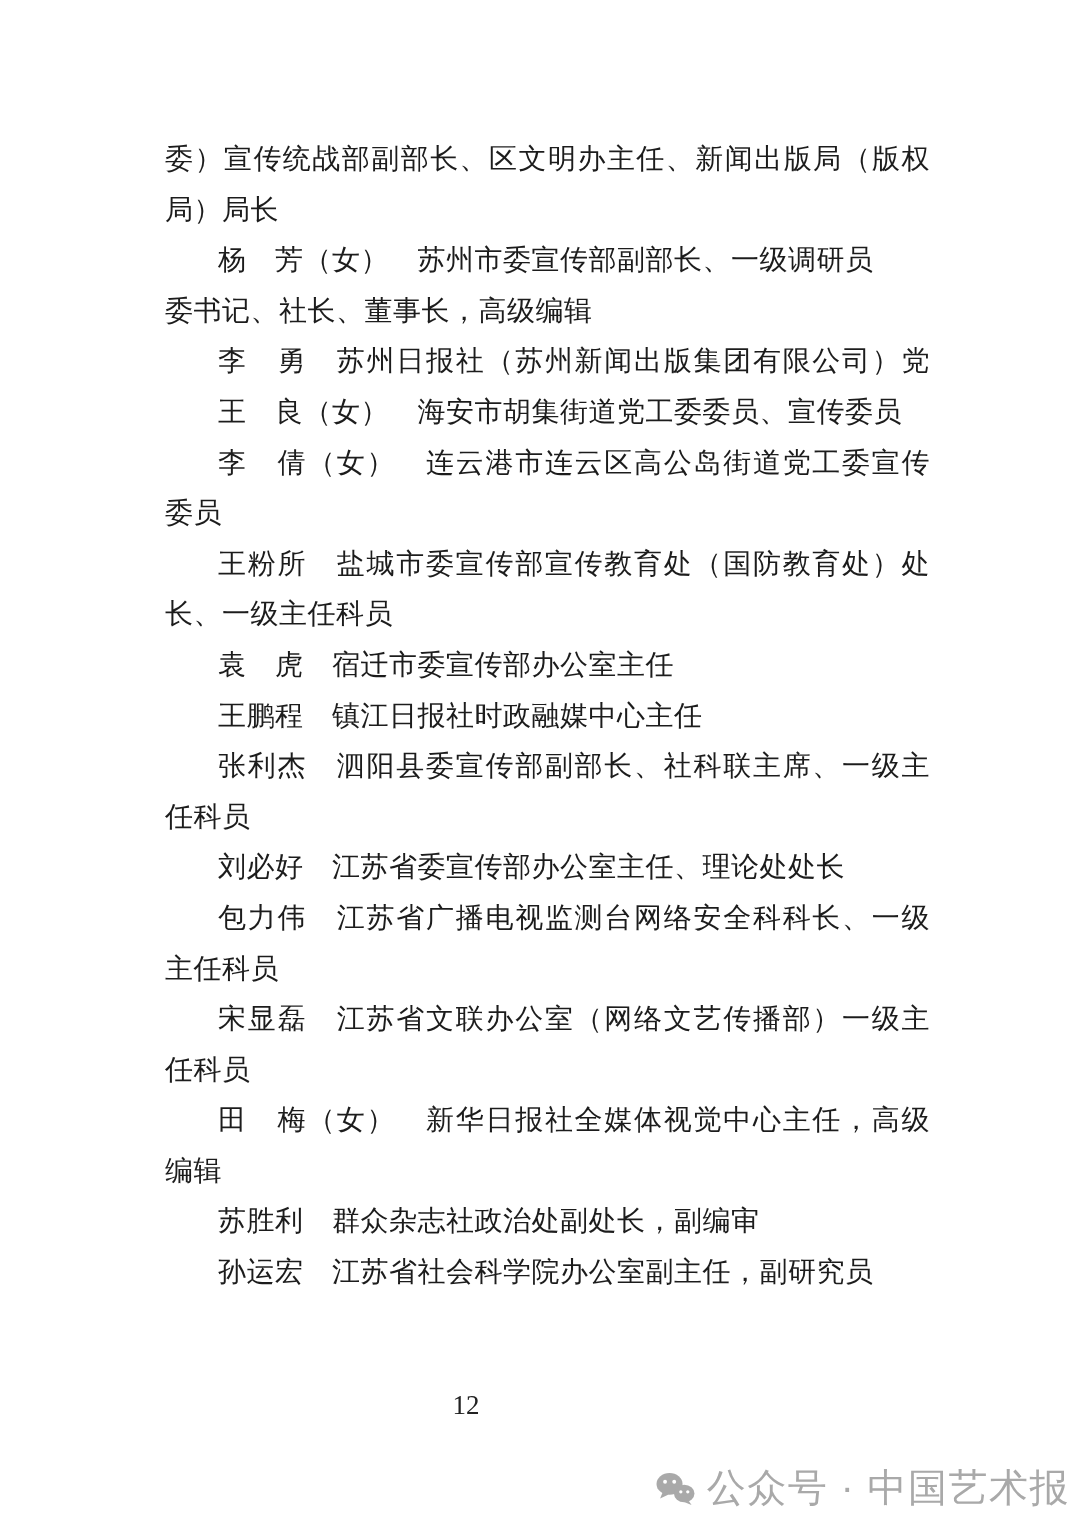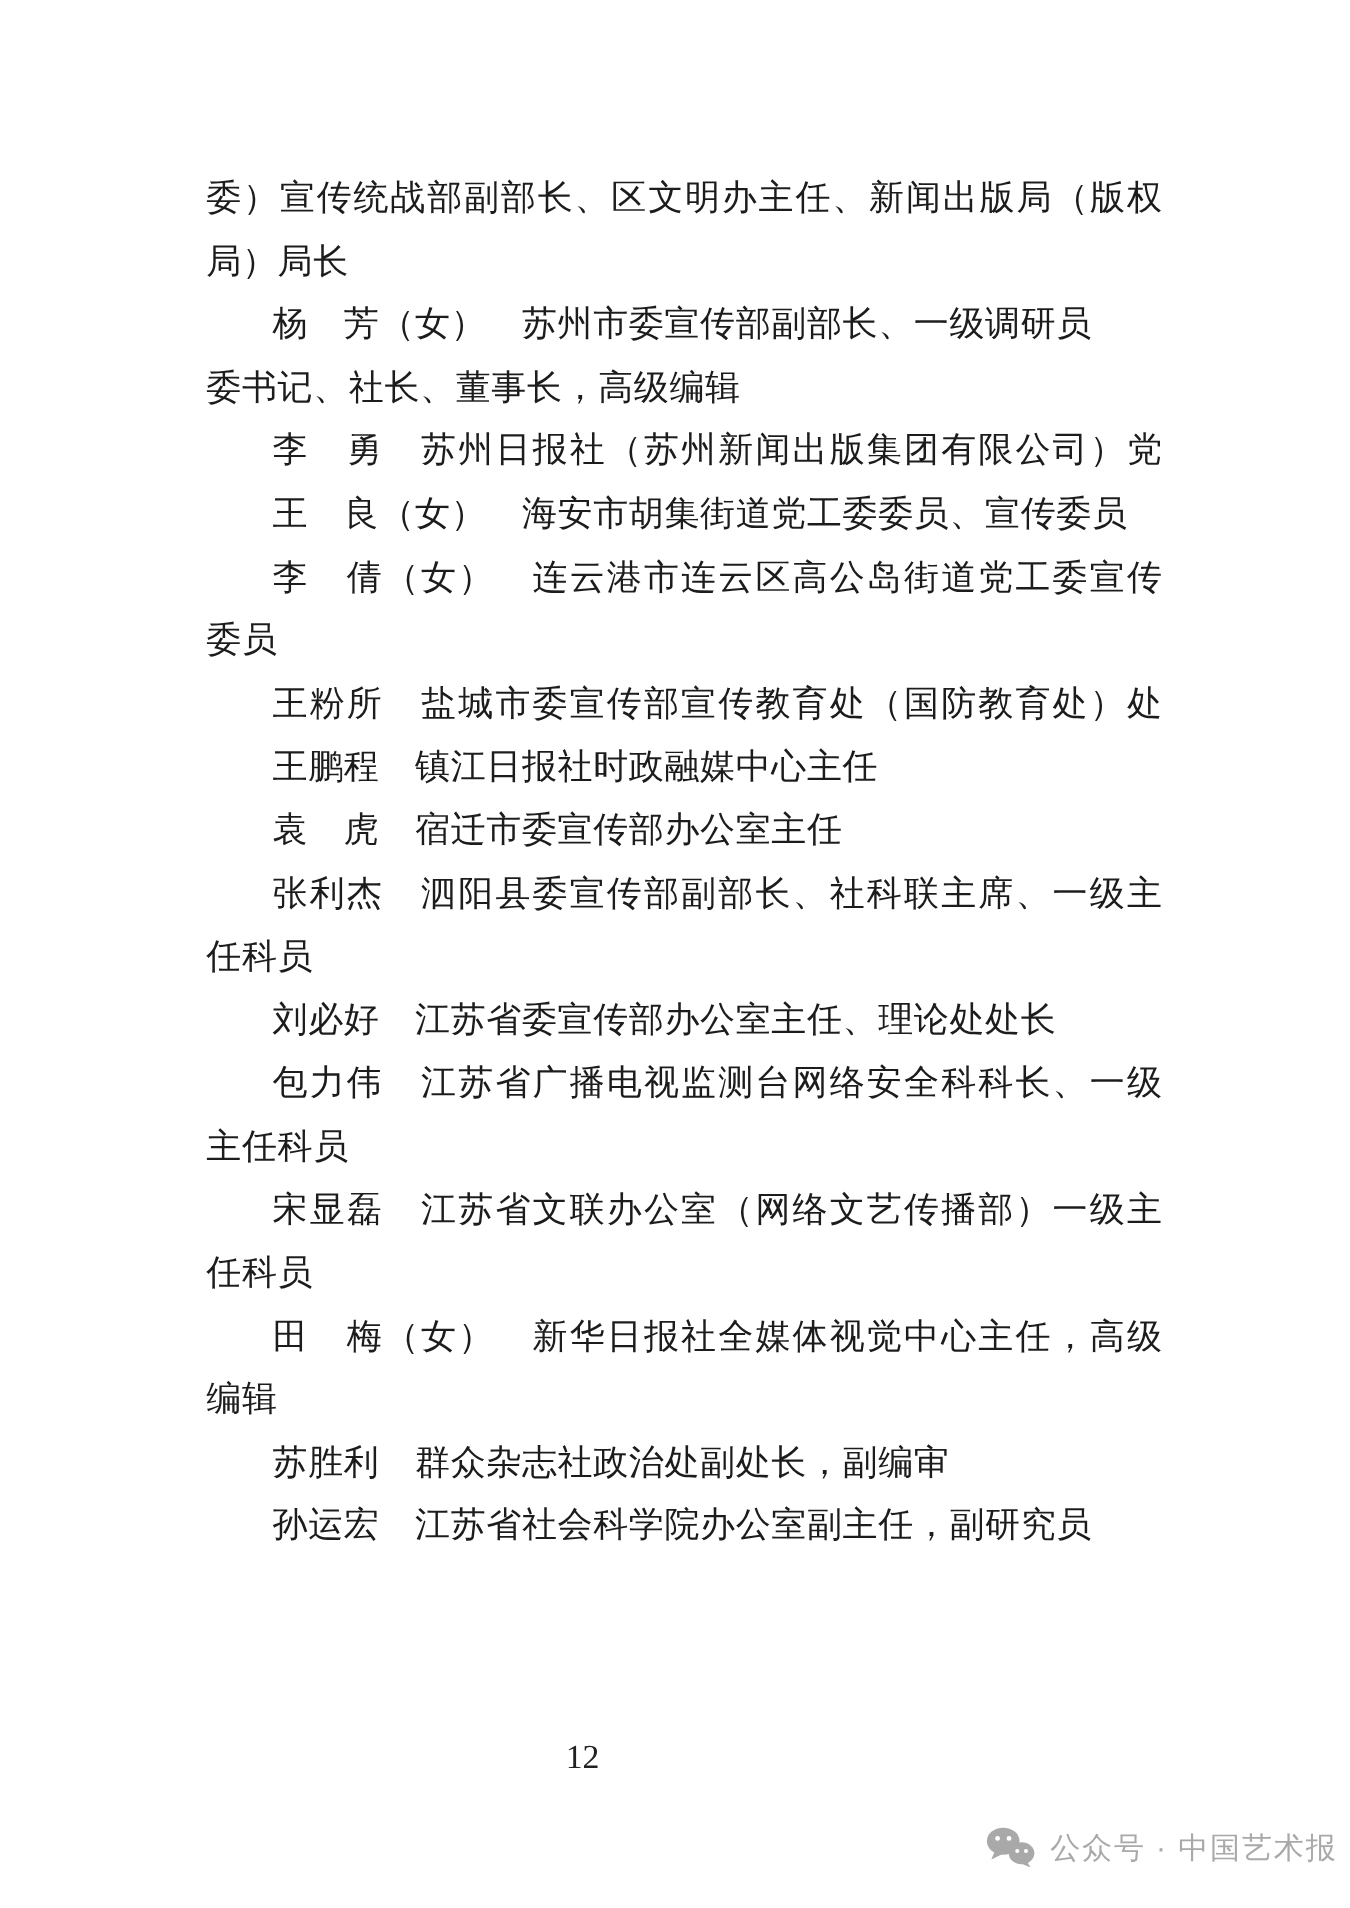--- a/index.html
+++ b/index.html
@@ -50,21 +50,21 @@
   .watermark {
     position: absolute;
     top: 1461px;
     right: 10px;
     display: flex;
     align-items: center;
     gap: 11px;
     color: #a9a9a9;
   }
   .watermark-label {
-    font-size: 24px;
+    font-size: 39px;
     letter-spacing: 1.5px;
     white-space: nowrap;
   }
   .wechat-icon {
     display: inline-block;
     width: 41px;
     height: 33px;
   }
 </style>
 </head>
@@ -76,22 +76,23 @@
 
   <div class="line justify">委）宣传统战部副部长、区文明办主任、新闻出版局（版权</div>
       <div class="line">局）局长</div>
       <div class="line indent">杨　芳（女）　苏州市委宣传部副部长、一级调研员</div>
       <div class="line">委书记、社长、董事长，高级编辑</div>
       <div class="line indent justify">李　勇　苏州日报社（苏州新闻出版集团有限公司）党</div>
       <div class="line indent">王　良（女）　海安市胡集街道党工委委员、宣传委员</div>
       <div class="line indent justify">李　倩（女）　连云港市连云区高公岛街道党工委宣传</div>
       <div class="line">委员</div>
       <div class="line indent justify">王粉所　盐城市委宣传部宣传教育处（国防教育处）处</div>
+      <div class="line">长、一级主任科员</div>
+      <div class="line indent">袁　虎　宿迁市委宣传部办公室主任</div>
       <div class="line indent">王鹏程　镇江日报社时政融媒中心主任</div>
-      <div class="line indent">袁　虎　宿迁市委宣传部办公室主任</div>
       <div class="line indent justify">张利杰　泗阳县委宣传部副部长、社科联主席、一级主</div>
       <div class="line">任科员</div>
       <div class="line indent">刘必好　江苏省委宣传部办公室主任、理论处处长</div>
       <div class="line indent justify">包力伟　江苏省广播电视监测台网络安全科科长、一级</div>
       <div class="line">主任科员</div>
       <div class="line indent justify">宋显磊　江苏省文联办公室（网络文艺传播部）一级主</div>
       <div class="line">任科员</div>
       <div class="line indent justify">田　梅（女）　新华日报社全媒体视觉中心主任，高级</div>
       <div class="line">编辑</div>
       <div class="line indent">苏胜利　群众杂志社政治处副处长，副编审</div>

